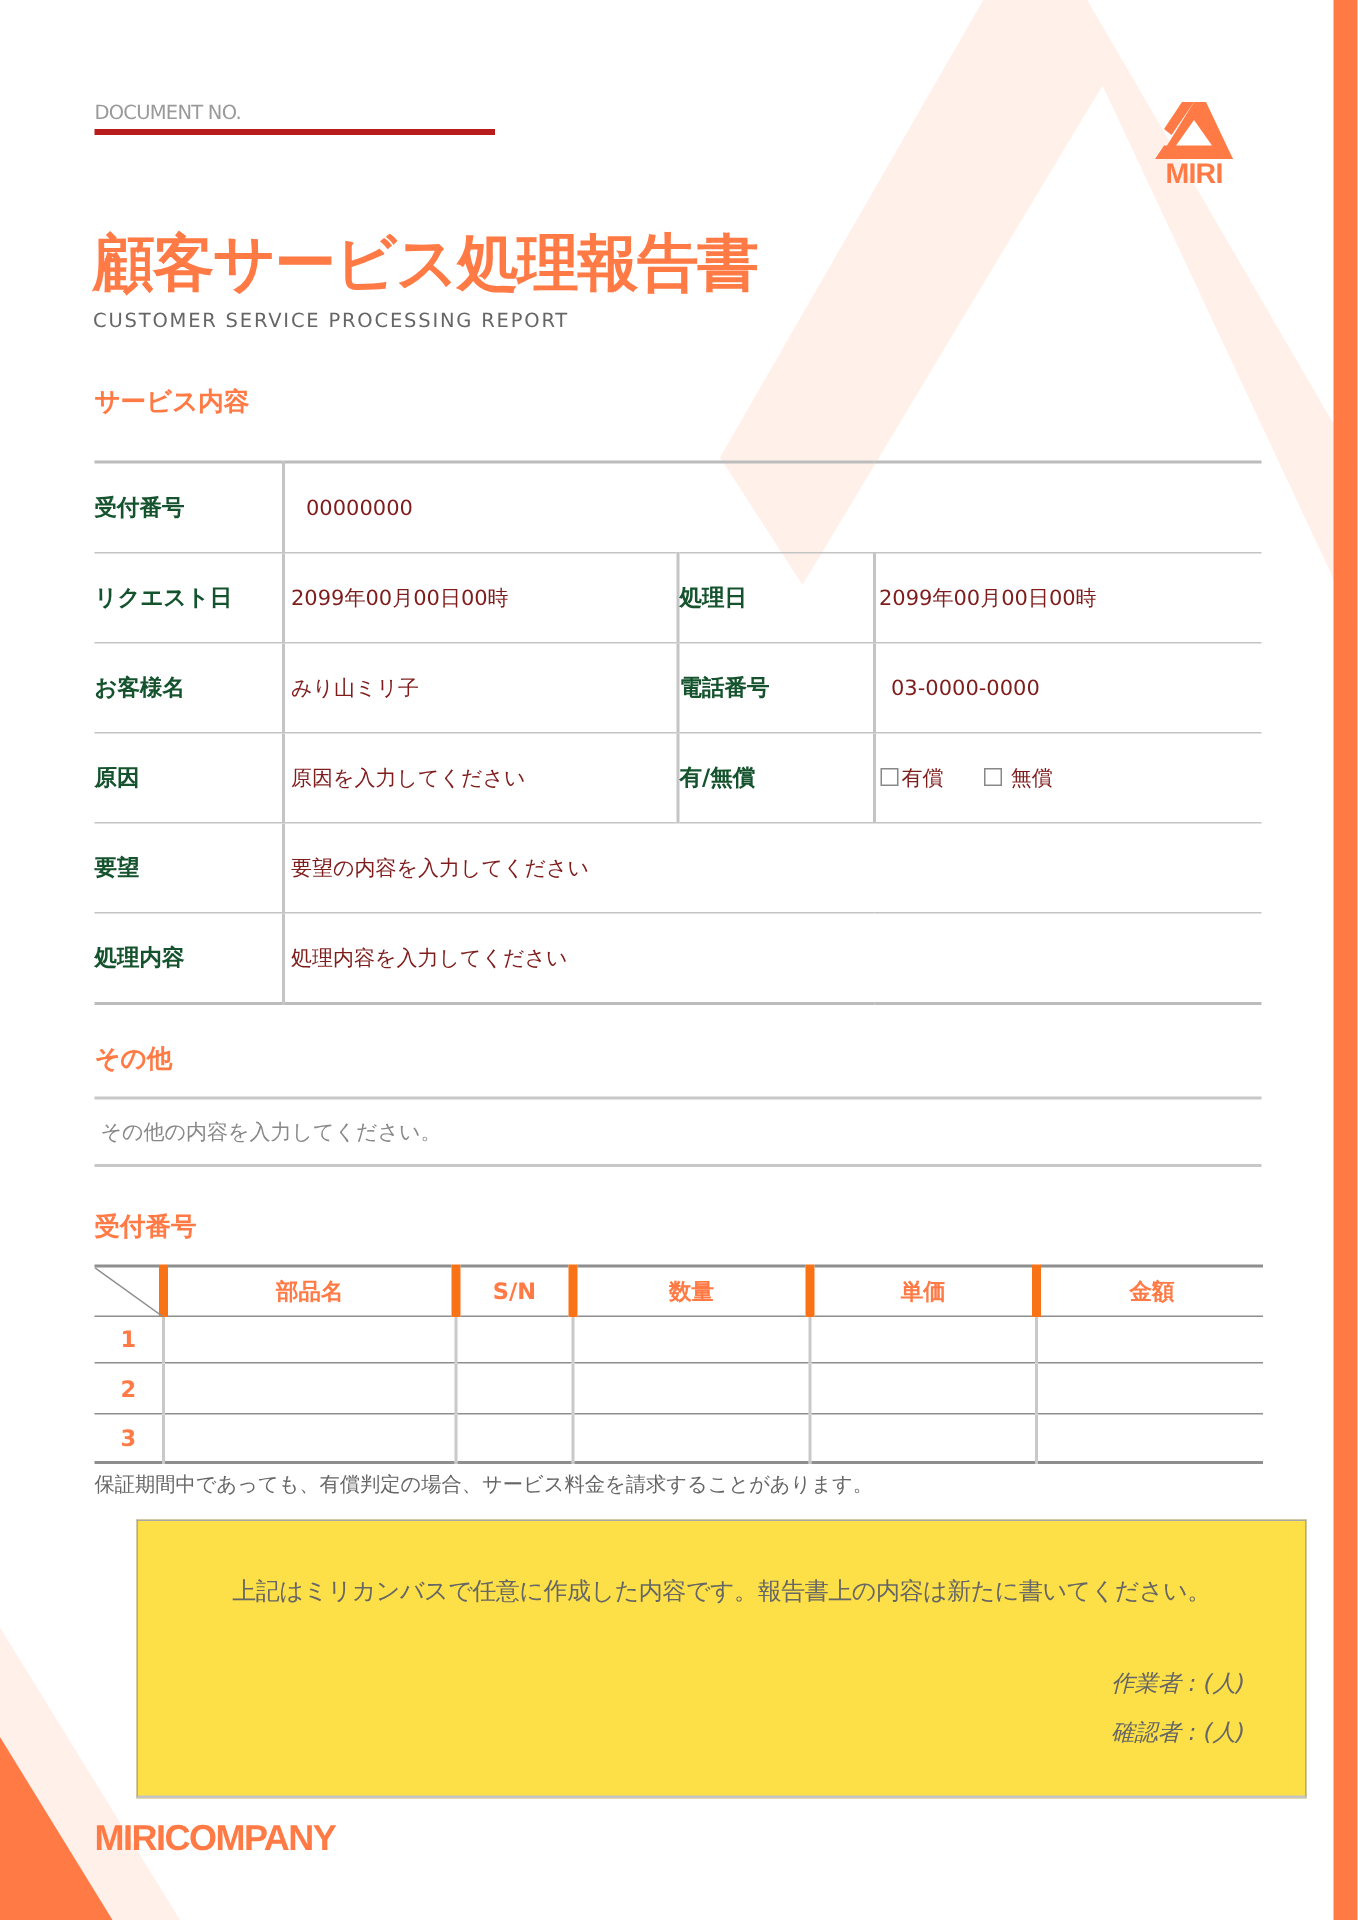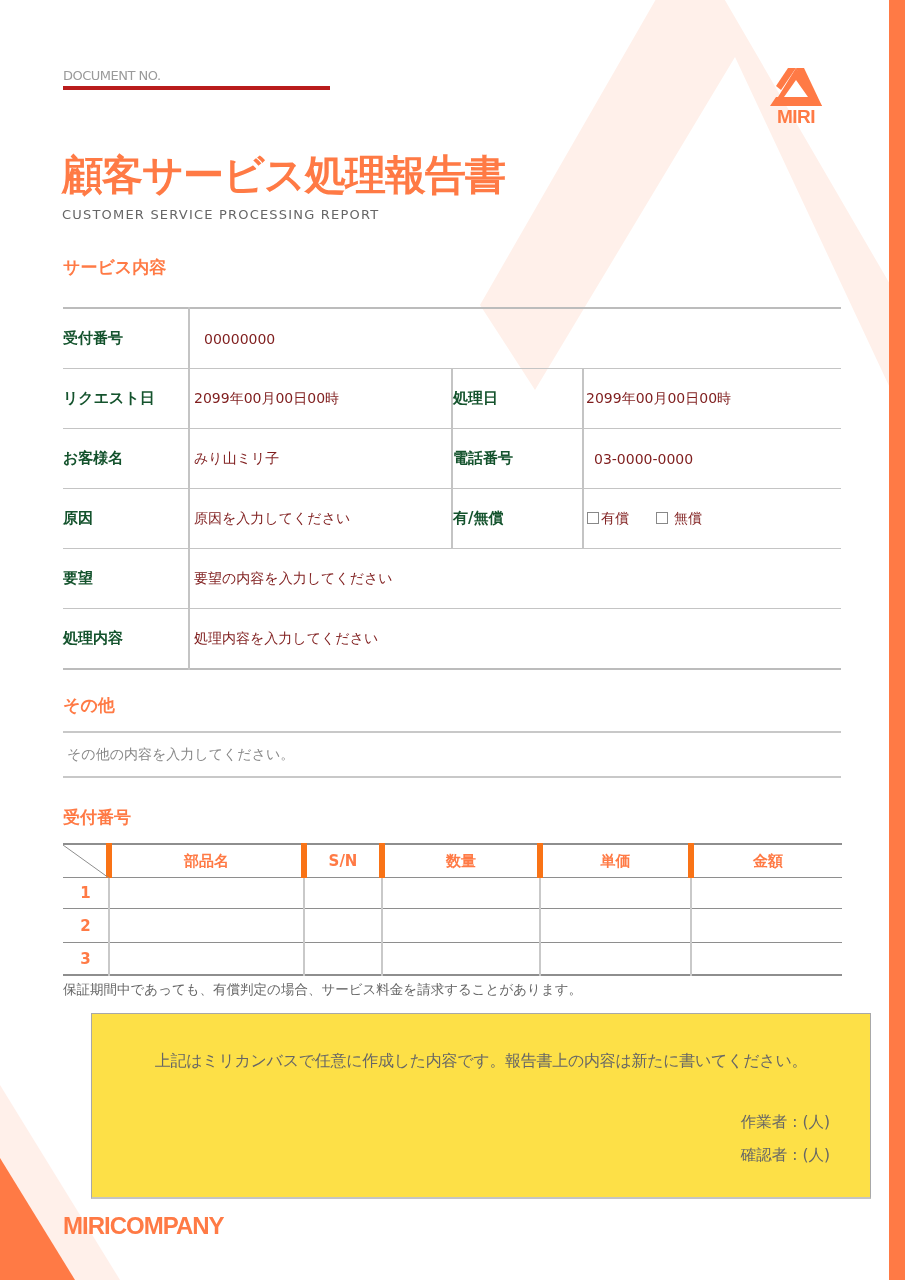--- a/index.html
+++ b/index.html
@@ -42,21 +42,21 @@
   .bill-table th.diag { border-left:none; position:relative; }
   .bill-table td { border-top:1px solid #8e8e8e; border-left:2px solid #c9c9c9; height:30px; padding:0; }
   .bill-table tr.r2 td { height:33px; }
   .bill-table tr.r3 td { height:31px; }
   .bill-table td.num { border-left:none; color:#ff7a45; font-weight:bold; font-size:15px; text-align:center; }
 
   .note { position:absolute; left:63px; top:981px; font-size:13.5px; color:#666; white-space:nowrap; }
 
   .box { position:absolute; left:52px; top:1013px; width:778px; height:183px; border:1px solid #a8a8a8; border-bottom:2px solid #c4c4c4; background:#fde047;margin-left:39px; }
   .box-msg { position:absolute; left:0; right:0; top:37px; text-align:center; font-size:16px; color:#666; letter-spacing:-0.3px; }
-  .sign { position:absolute; right:40px; font-size:15.5px; color:#666; }
+  .sign { position:absolute; right:40px; font-size:15.5px; color:#666;font-style:italic; }
 
   .company { position:absolute; left:63px; top:1212px; font-size:24px; font-weight:bold; color:#ff7a45; letter-spacing:-1px; font-family:"Liberation Sans", sans-serif; }
 </style>
 </head>
 <body>
 
 <svg class="bg-shape" width="905" height="1280" viewBox="0 0 905 1280">
 
   <polygon points="690,-60 905,310 905,420 735,57 535,390 480,305" fill="#fff0ea"></polygon>
   <polygon points="690,-60 480,305 905,-60" fill="#ffffff" opacity="0"></polygon>

